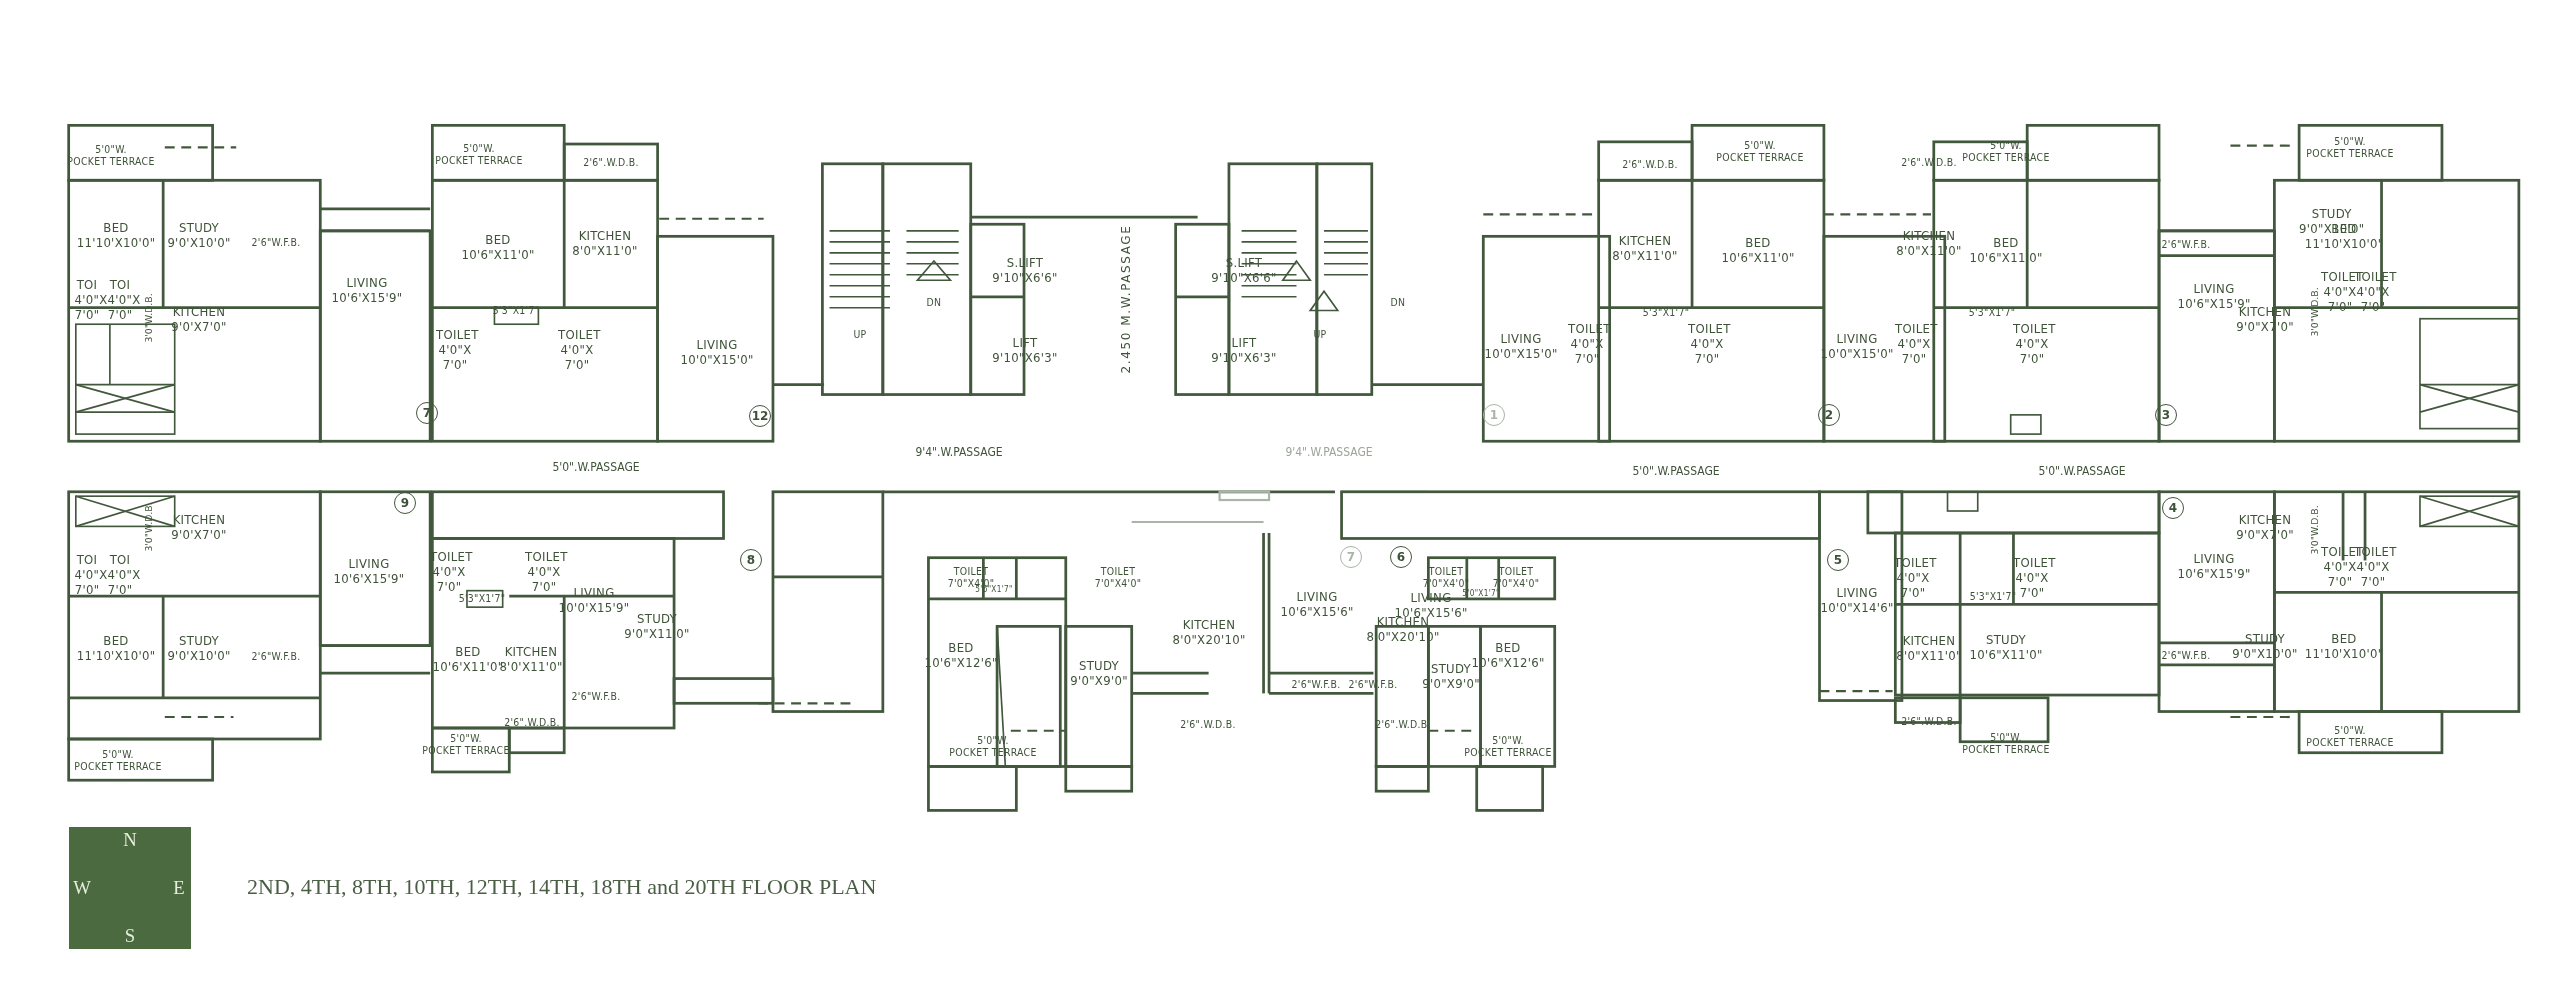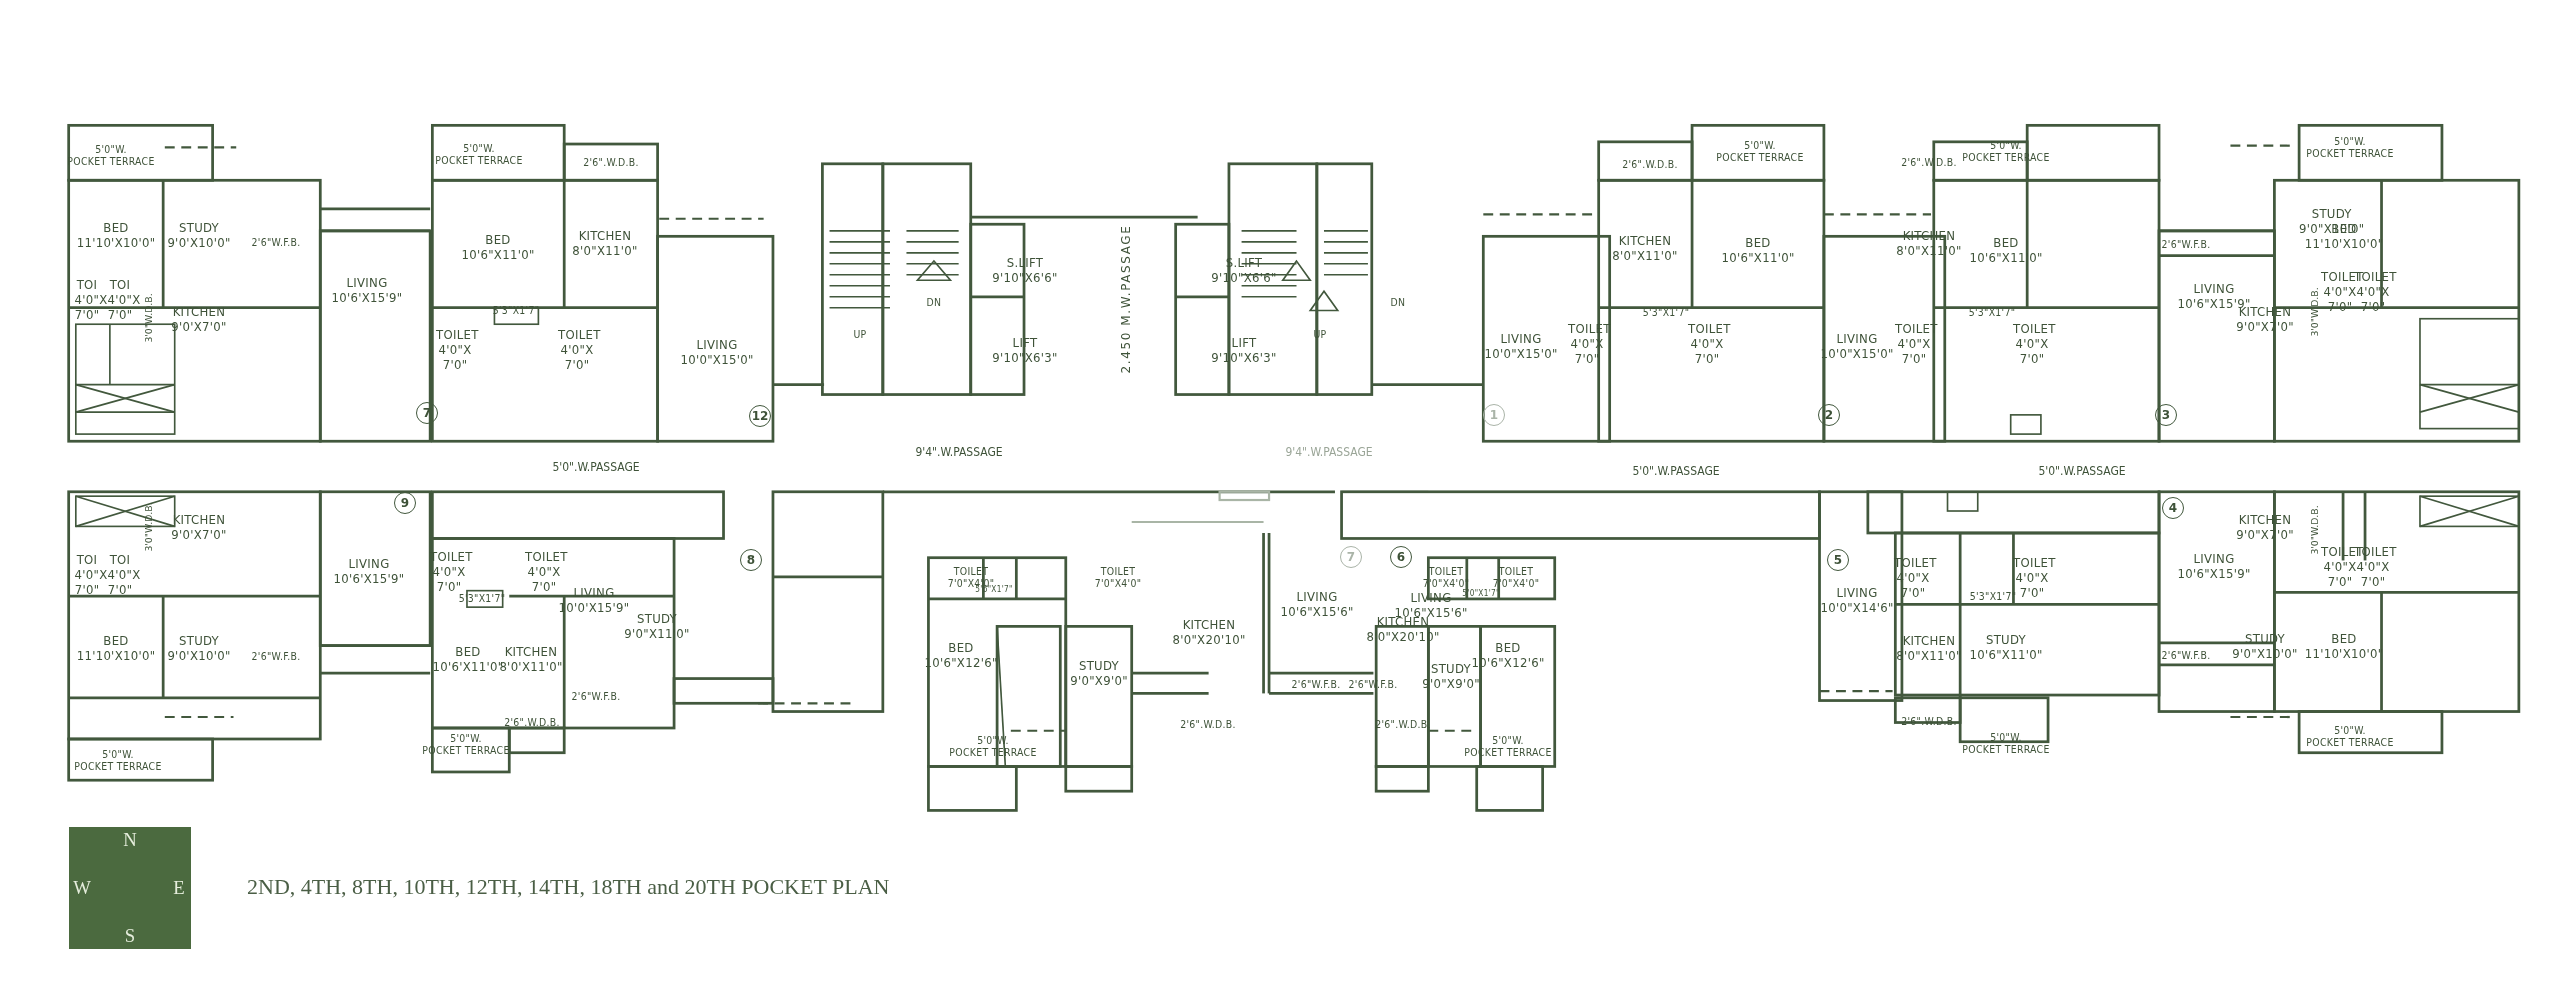--- a/index.html
+++ b/index.html
@@ -242,21 +242,21 @@
     <circle r="13" fill="#4b6a3f" stroke="#b9cfab" stroke-width="2"></circle>
   </g>
 </svg>
 
 <div class="compass">
   <span class="lbl" style="left:61px;top:13px;">N</span>
   <span class="lbl" style="left:61px;top:109px;">S</span>
   <span class="lbl" style="left:110px;top:61px;">E</span>
   <span class="lbl" style="left:13px;top:61px;">W</span>
 </div>
-<div class="title">2ND, 4TH, 8TH, 10TH, 12TH, 14TH, 18TH and 20TH POCKET PLAN</div>
+<div class="title">2ND, 4TH, 8TH, 10TH, 12TH, 14TH, 18TH and 20TH FLOOR PLAN</div>
 
 <div class="passage" style="left:596px;top:467px;">5'0".W.PASSAGE</div>
 <div class="passage" style="left:959px;top:452px;">9'4".W.PASSAGE</div>
 <div class="passage faint" style="left:1329px;top:452px;">9'4".W.PASSAGE</div>
 <div class="passage" style="left:1676px;top:471px;">5'0".W.PASSAGE</div>
 <div class="passage" style="left:2082px;top:471px;">5'0".W.PASSAGE</div>
 <div class="vert" style="left:1126px;top:299px;">2.450 M.W.PASSAGE</div>
 
 <div class="room" style="left:1025px;top:270px;"><span>S.LIFT</span><span class="dim">9'10"X6'6"</span></div>
 <div class="room" style="left:1025px;top:350px;"><span>LIFT</span><span class="dim">9'10"X6'3"</span></div>

